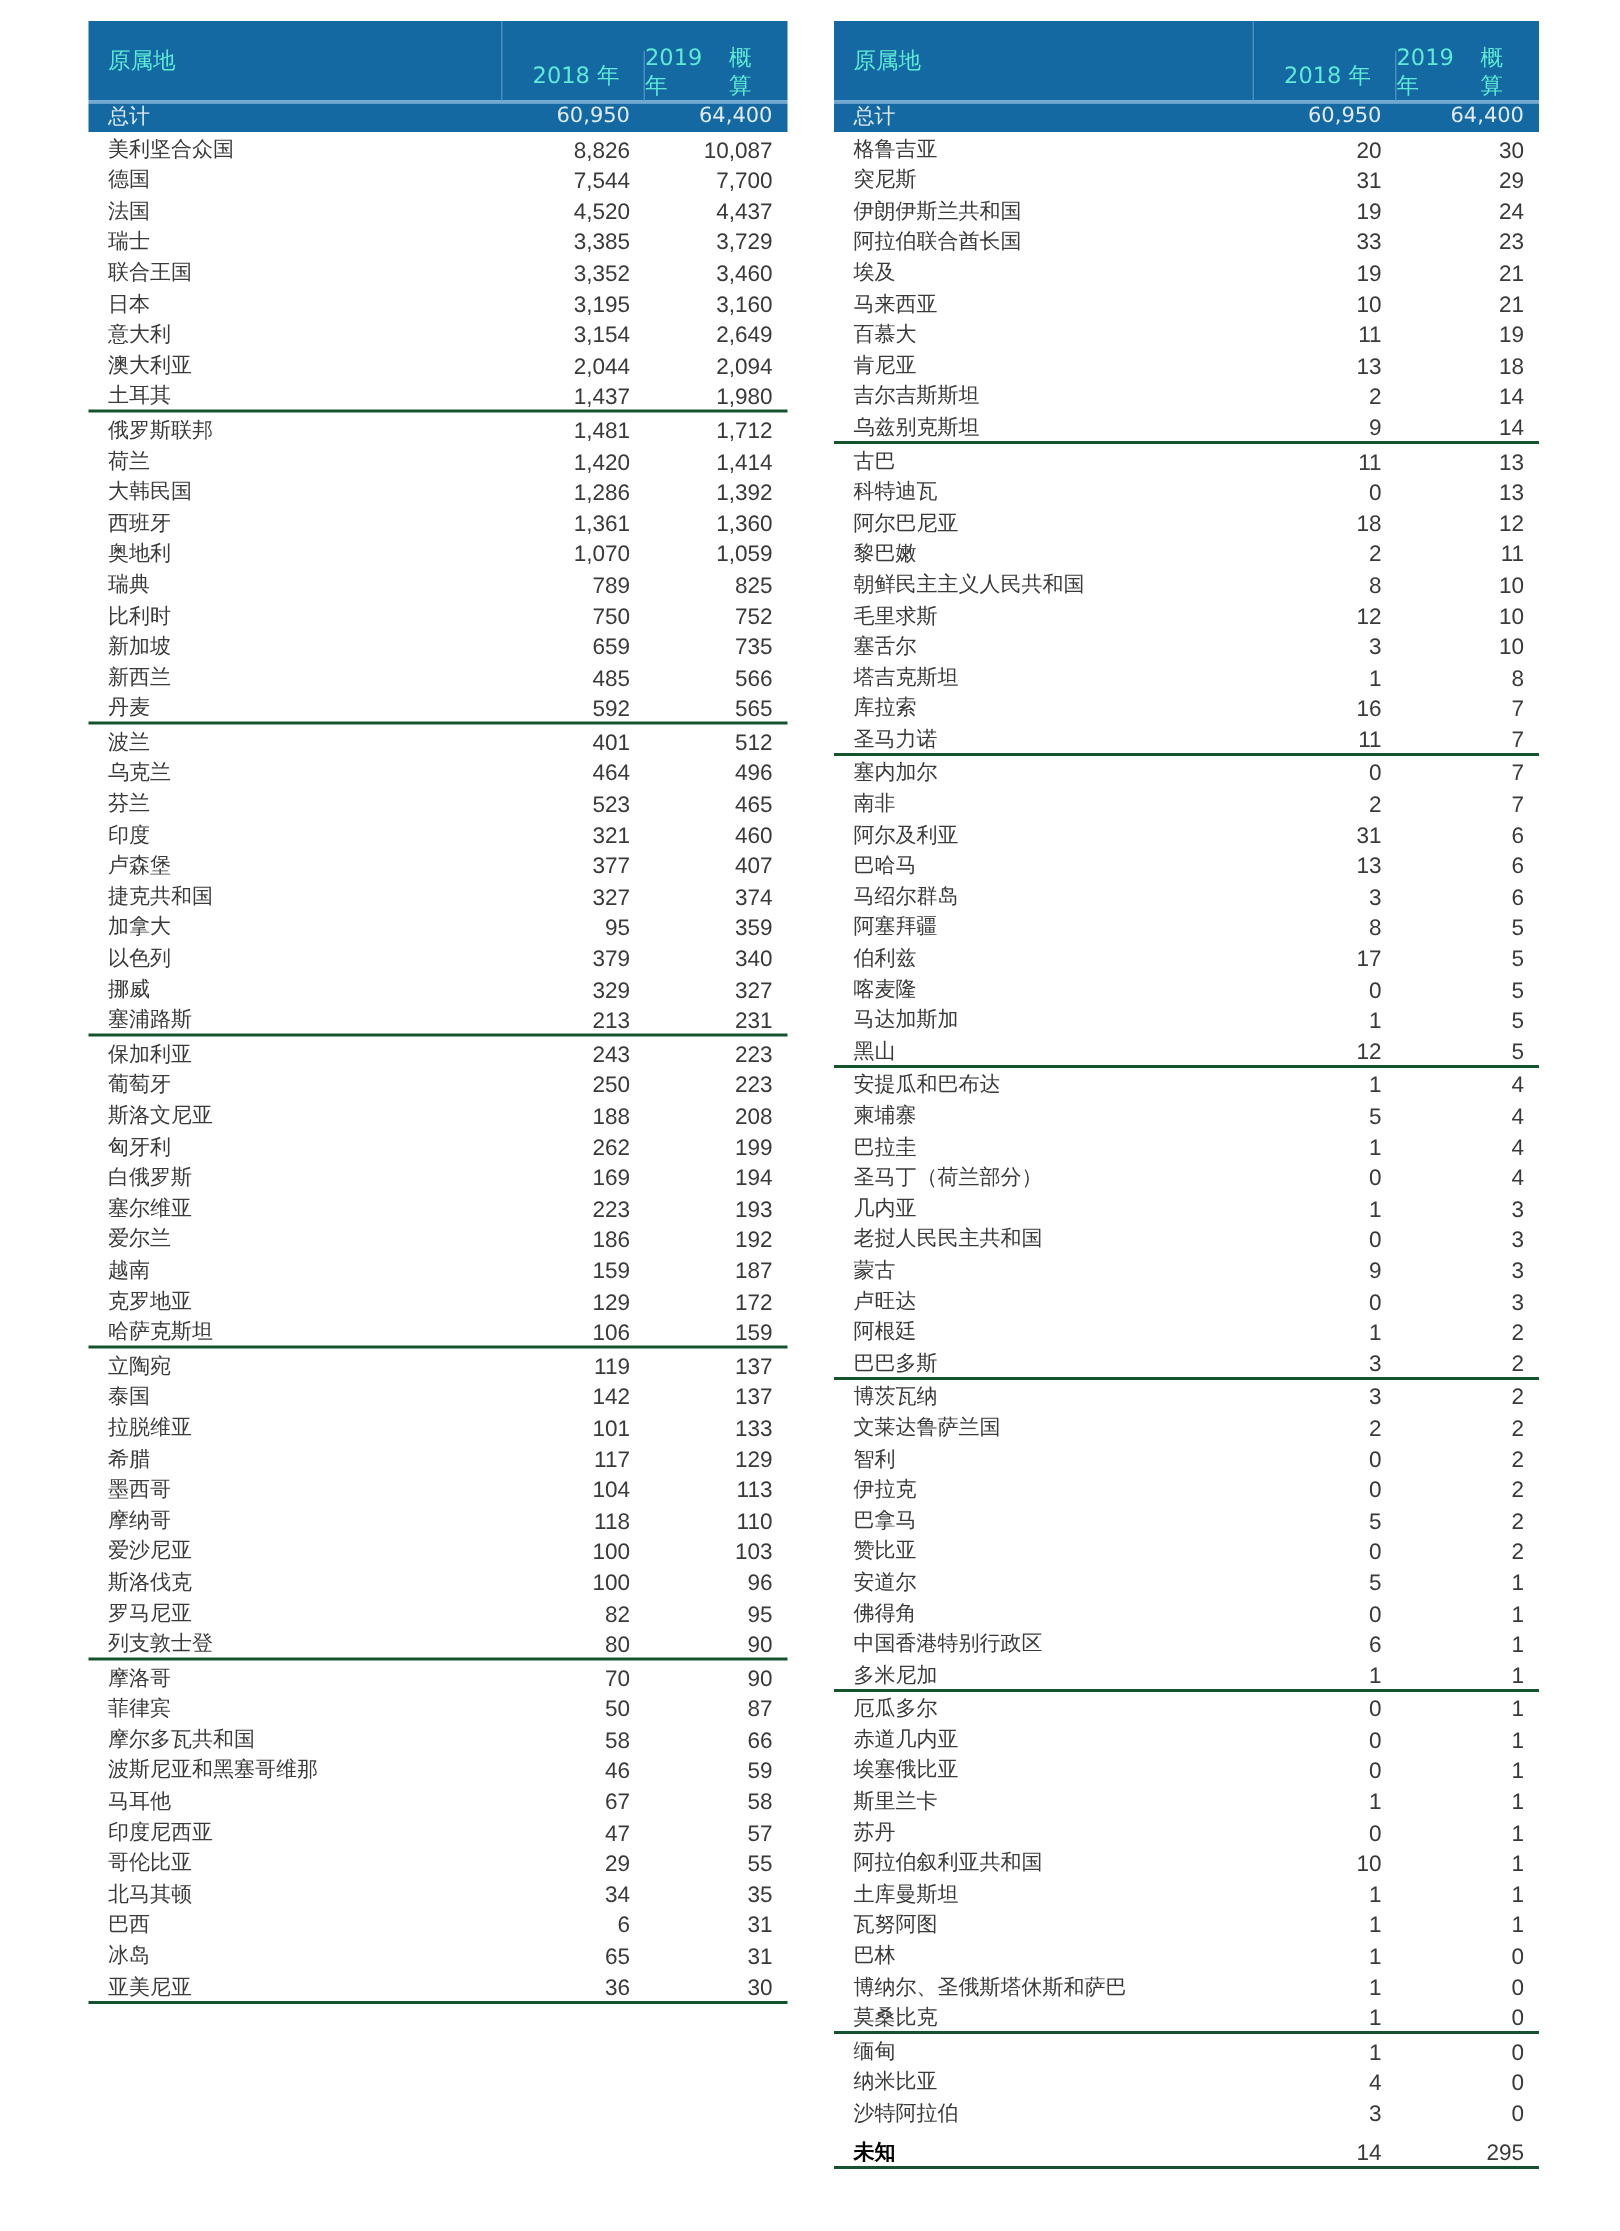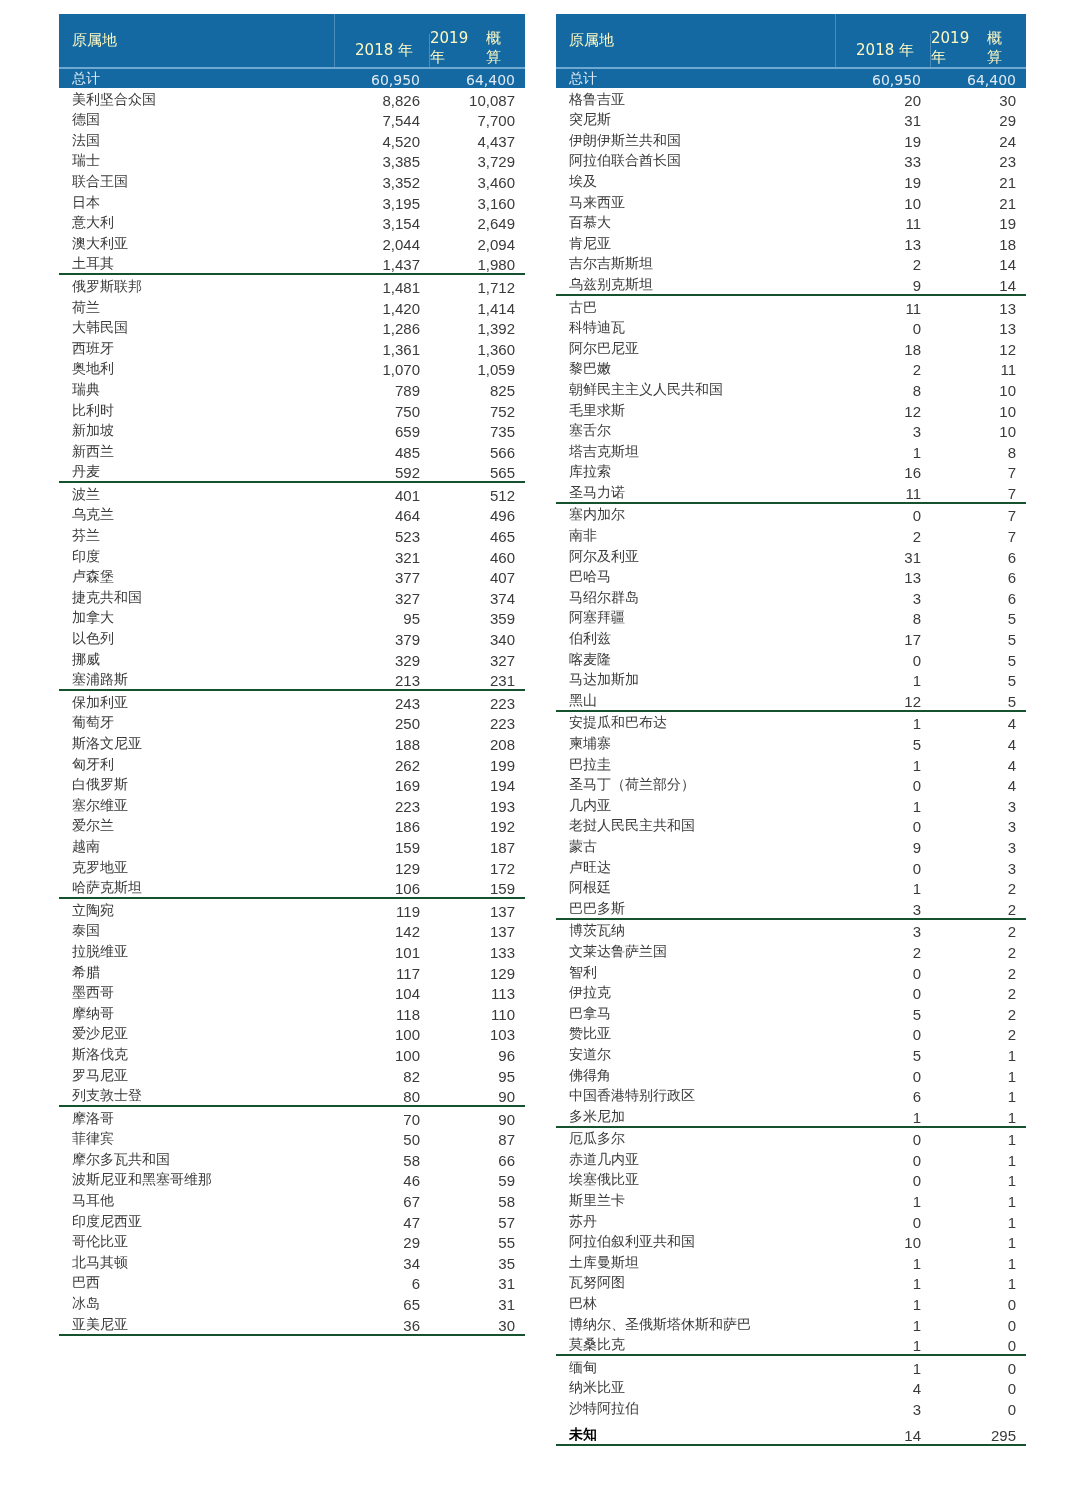--- a/index.html
+++ b/index.html
@@ -1,25 +1,25 @@
 <!DOCTYPE html>
 <html><head>
 <meta charset="utf-8">
 <style>
   html, body { margin: 0; padding: 0; background: #ffffff; }
   body { width: 1080px; height: 1487px; position: relative; font-family: "DejaVu Sans", "Liberation Sans", sans-serif; color: #333; }
   .table { position: absolute; top: 14px; }
   .table.left { left: 59px; width: 466px; }
   .table.right { left: 556px; width: 470px; }
-  .hdr { background: #1569a3; height: 53px; display: flex; color: #fef9c3; font-size: 15px; }
+  .hdr { background: #1569a3; height: 53px; display: flex; color: #5eead4; font-size: 15px; }
   .hdr .c-name { flex: 1; padding-left: 13px; display: flex; align-items: center; border-right: 1px solid #4a8cbc; }
   .hdr .c-y18 { width: 95px; display: flex; align-items: center; justify-content: flex-end; padding-right: 16px; border-right: 1px solid #4a8cbc; box-sizing: border-box; margin-top: 20px; }
   .hdr .c-y19 { width: 95px; display: flex; align-items: flex-end; justify-content: center; padding-right: 10px; box-sizing: border-box; line-height: 19px; }
   .sep2 { height: 2px; background: #6fa9d2; }
-  .total { background: #1569a3; color: #dfeaf3; height: 19px; display: flex; align-items: flex-end; font-size: 14px; }
+  .total { background: #1569a3; color: #dfeaf3; height: 19px; display: flex; font-size: 14px; }
   .total .c-name { flex: 1; padding-left: 13px; }
   .total .c-y18, .total .c-y19 { width: 95px; text-align: right; padding-right: 10px; box-sizing: border-box; }
   .group { border-bottom: 2px solid #14532d; }
   .row { height: 20.6px; display: flex; align-items: flex-end; font-size: 14.5px; color: #3a3a3a; }
   .row .c-name { flex: 1; padding-left: 13px; font-family: "DejaVu Serif", "Liberation Serif", serif; font-size: 14px; }
   .row .c-y18, .row .c-y19 { width: 95px; text-align: right; box-sizing: border-box; font-family: "Liberation Sans", sans-serif; font-size: 15px; }
   .row .c-y18 { padding-right: 10px; }
   .row .c-y19 { padding-right: 10px; }
   .row.unknown .c-name { font-weight: bold; font-family: "DejaVu Sans", sans-serif; color: #000000; }
   .row.unknown { height: 26px; }

